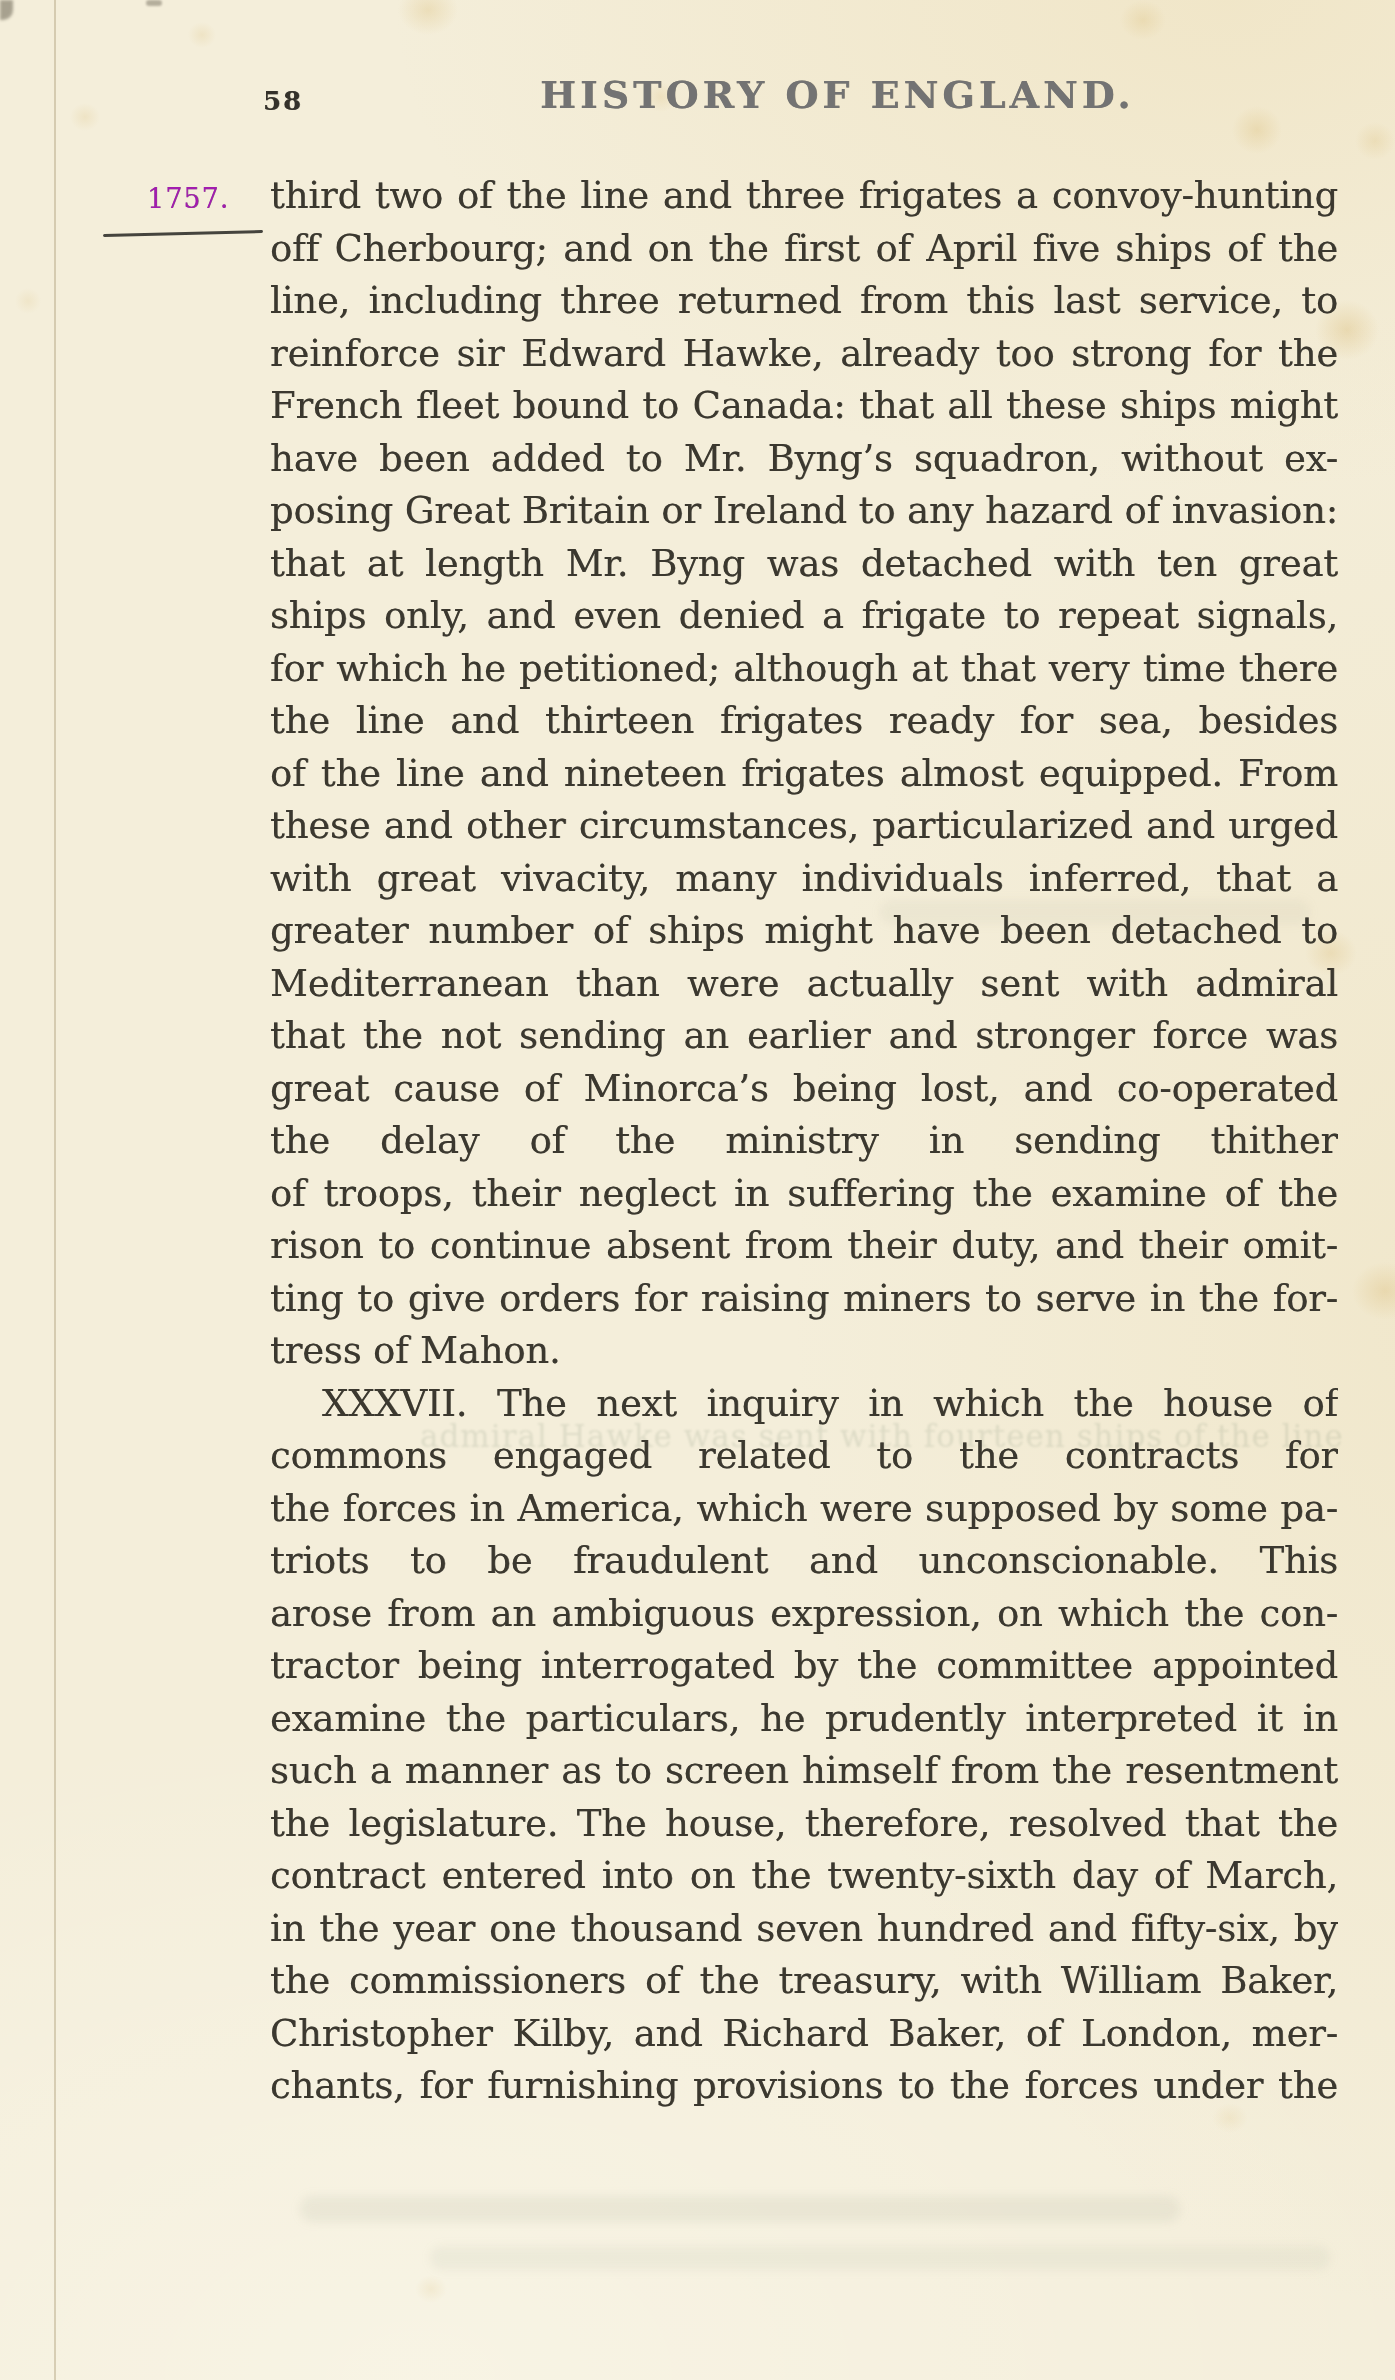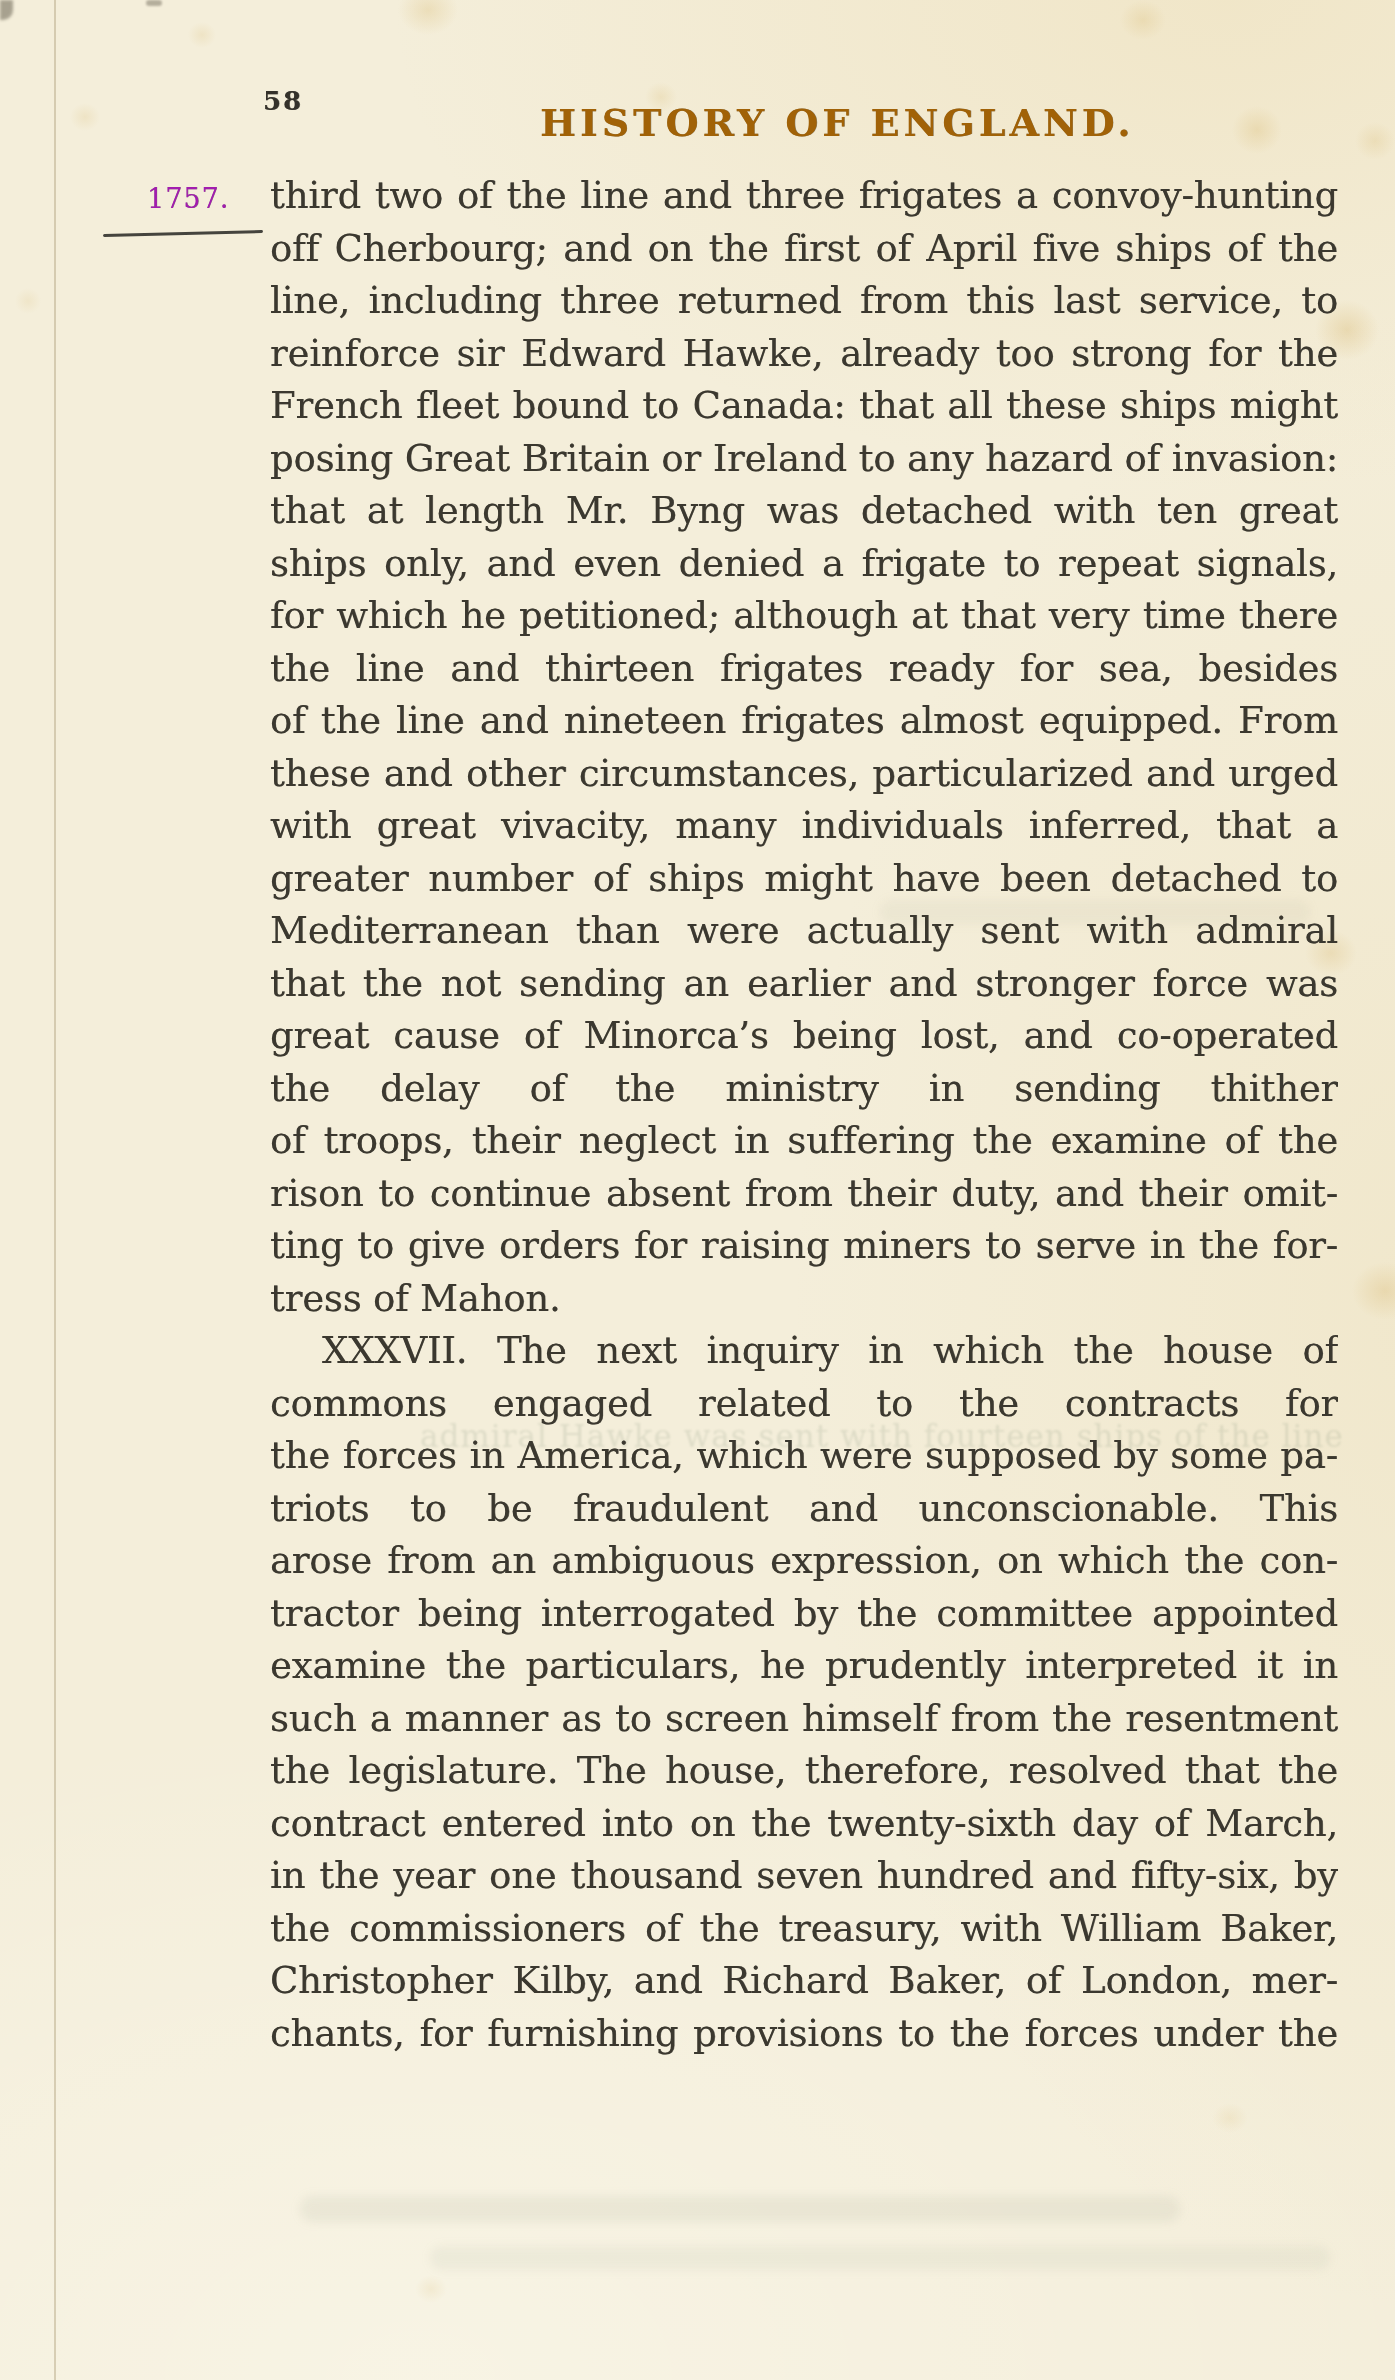--- a/index.html
+++ b/index.html
@@ -57,22 +57,22 @@
     position:absolute;left:146px;top:0;width:16px;height:6px;
     background:#6a6353;opacity:.45;filter:blur(1px);border-radius:3px;
   }
 
   .page-number{
     position:absolute;left:263px;top:86px;
     font-size:26px;font-weight:700;letter-spacing:2px;color:#34312a;
     text-shadow:.4px .4px .5px rgba(40,38,32,.5);
   }
   .running-header{
-    position:absolute;left:540px;top:100px;
-    font-size:38px;font-weight:700;letter-spacing:4px;color:#a16207;
+    position:absolute;left:540px;top:72px;
+    font-size:38px;font-weight:700;letter-spacing:4px;color:#737373;
     text-shadow:.4px .4px .6px rgba(40,38,32,.5);
     white-space:nowrap;
   }
   .margin-year{
     position:absolute;left:147px;top:183px;
     font-size:27px;color:#a21caf;letter-spacing:1px;
     text-shadow:.3px .3px .4px rgba(40,38,32,.5);
   }
   .margin-rule{
     position:absolute;left:103px;top:232px;width:160px;height:3px;
@@ -126,20 +126,21 @@
   <div class="ghost-stripe g1"></div>
   <div class="ghost-stripe g2"></div>
   <div class="ghost-stripe g3"></div>
 
   <div class="body-text">
       <div class="tline">third two of the line and three frigates a convoy-hunting</div>
       <div class="tline">off Cherbourg; and on the first of April five ships of the</div>
       <div class="tline">line, including three returned from this last service, to</div>
       <div class="tline">reinforce sir Edward Hawke, already too strong for the</div>
       <div class="tline">French fleet bound to Canada: that all these ships might</div>
+      <div class="tline">have been added to Mr. Byng’s squadron, without ex-</div>
       <div class="tline">posing Great Britain or Ireland to any hazard of invasion:</div>
       <div class="tline">that at length Mr. Byng was detached with ten great</div>
       <div class="tline">ships only, and even denied a frigate to repeat signals,</div>
       <div class="tline">for which he petitioned; although at that very time there</div>
       <div class="tline">the line and thirteen frigates ready for sea, besides eleven</div>
       <div class="tline">of the line and nineteen frigates almost equipped. From</div>
       <div class="tline">these and other circumstances, particularized and urged</div>
       <div class="tline">with great vivacity, many individuals inferred, that a</div>
       <div class="tline">greater number of ships might have been detached to the</div>
       <div class="tline">Mediterranean than were actually sent with admiral Byng:</div>

